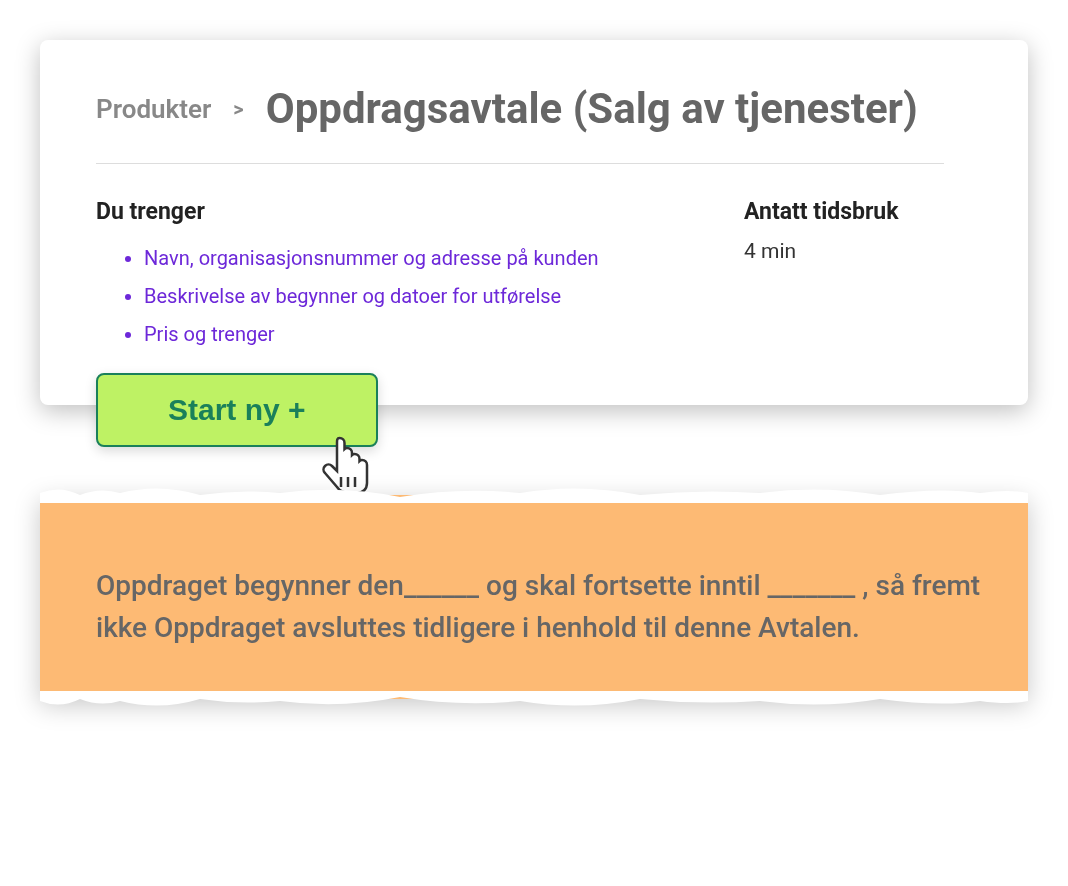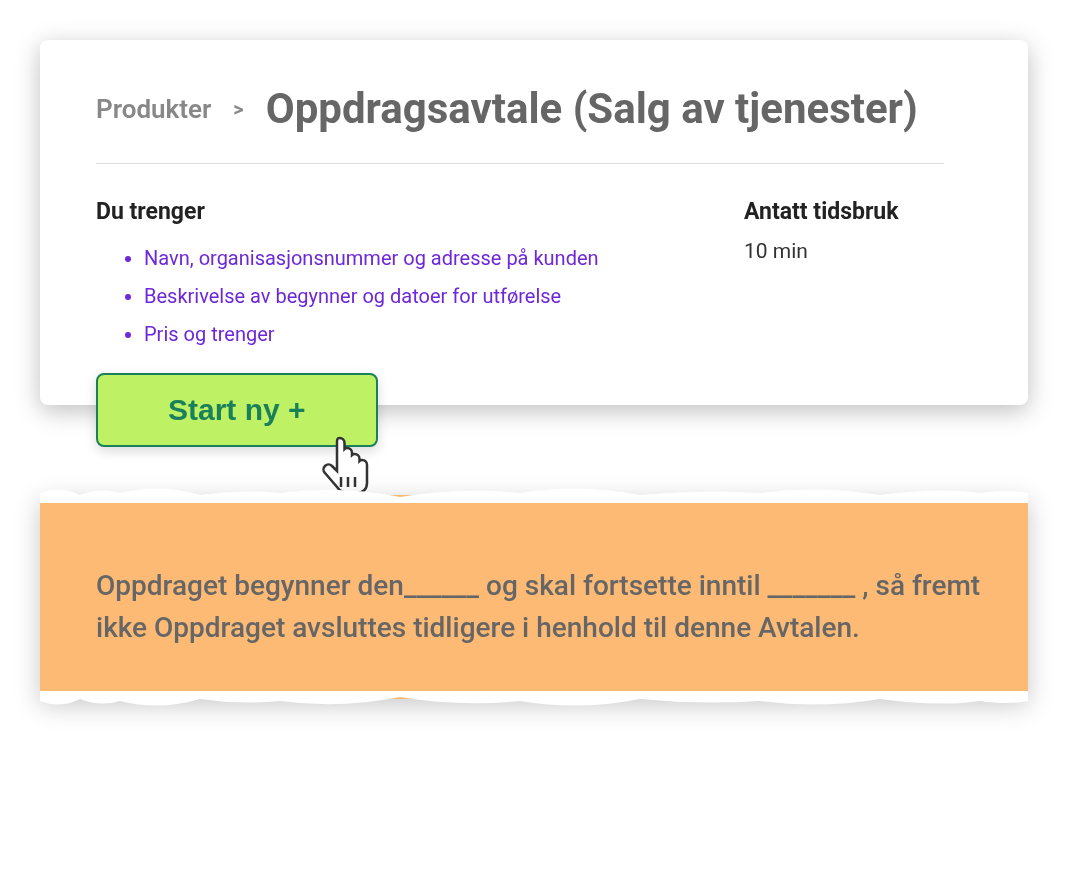--- a/index.html
+++ b/index.html
@@ -142,21 +142,21 @@
     <div class="info-left">
       <div class="section-heading">Du trenger</div>
       <ul class="needs-list">
         <li>Navn, organisasjonsnummer og adresse på kunden</li>
         <li>Beskrivelse av begynner og datoer for utførelse</li>
         <li>Pris og trenger</li>
       </ul>
     </div>
     <div class="info-right">
       <div class="section-heading">Antatt tidsbruk</div>
-      <div class="time-value">10 min</div>
+      <div class="time-value">4 min</div>
     </div>
   </div>
 
   <button class="start-button">Start ny +</button>
 
   <div class="cursor-hand">
     <svg viewBox="0 0 60 70">
       <path d="M22 8 L22 36 L17 31 C15 29 12 29 10 31 C8 33 8 36 10 38 L22 52 C24 55 28 58 34 58 L42 58 C48 58 52 54 52 48 L52 30 C52 27 50 25 47 25 C46 25 45 25.5 44.5 26 L44.5 24 C44.5 21 42.5 19 39.5 19 C38.5 19 37.5 19.5 37 20 L37 18 C37 15 35 13 32 13 C31 13 30 13.5 29.5 14 L29.5 8 C29.5 5 27.5 3 24.5 3 C22 3 22 5 22 8 Z" fill="#fff" stroke="#333" stroke-width="2.5"></path>
       <line x1="26" y1="42" x2="26" y2="52" stroke="#333" stroke-width="2.5"></line>
       <line x1="33" y1="42" x2="33" y2="52" stroke="#333" stroke-width="2.5"></line>

